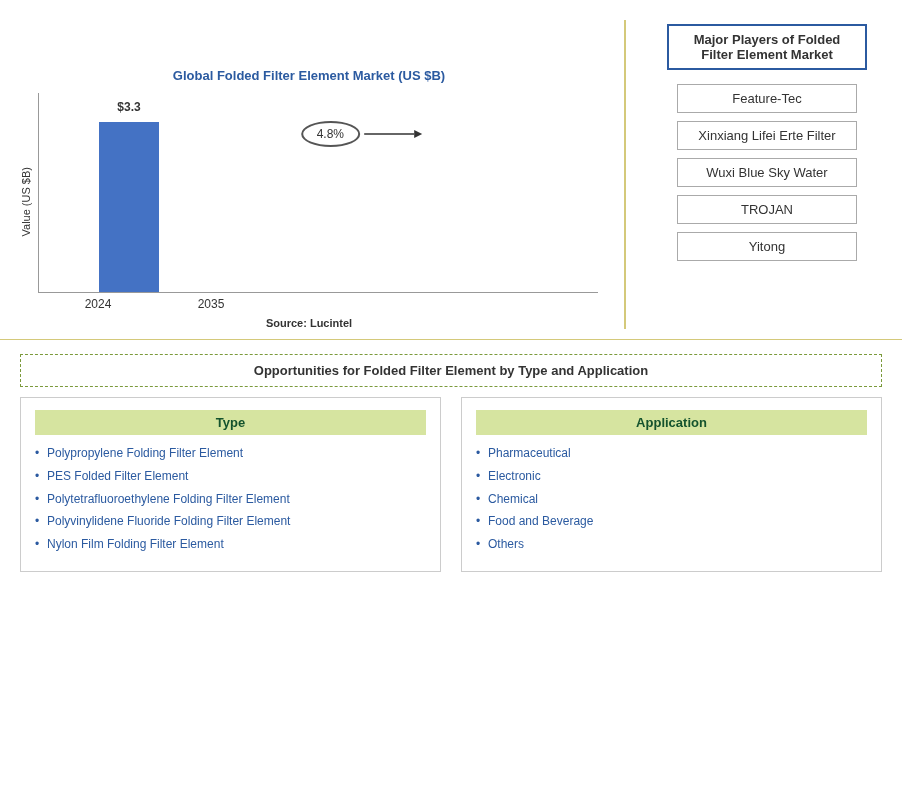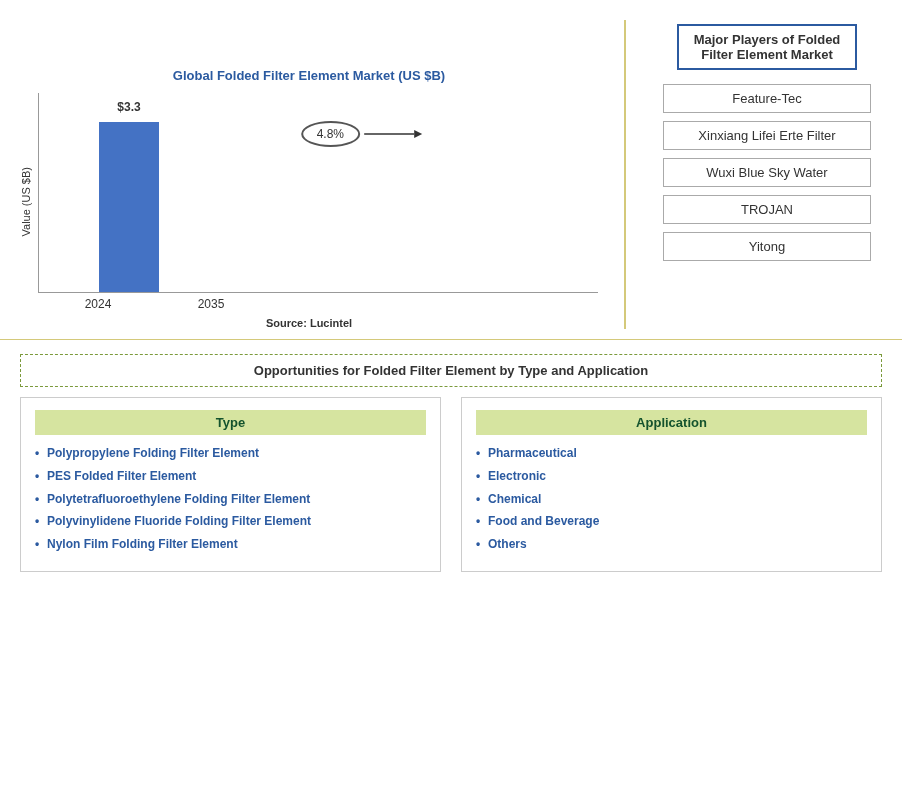--- a/index.html
+++ b/index.html
@@ -157,31 +157,31 @@
       padding-top: 4px;
     }
 
     .players-title-box {
       border: 2px solid #2B5AA0;
       padding: 6px 10px;
       text-align: center;
       font-size: 13px;
       font-weight: bold;
       color: #333;
-      width: 180px;
+      width: 200px;
       margin-bottom: 6px;
     }
 
     .player-box {
       border: 1.5px solid #aaa;
       padding: 6px 10px;
       text-align: center;
       font-size: 13px;
       color: #333;
-      width: 208px;
+      width: 180px;
       background: #fff;
     }
 
     
     .bottom-section {
       padding: 14px 20px 14px 20px;
       display: flex;
       flex-direction: column;
       gap: 10px;
     }
@@ -217,21 +217,20 @@
       color: #14532d;
       background: #d6e4a0;
       text-align: center;
       padding: 5px 10px;
       margin-bottom: 10px;
     }
 
     .column-items {
       list-style: none;
       padding: 0;
-      font-weight: bold;
     }
 
     .column-items li {
       font-size: 12px;
       color: #2B5AA0;
       margin-bottom: 6px;
       padding-left: 12px;
       position: relative;
       line-height: 1.4;
     }

